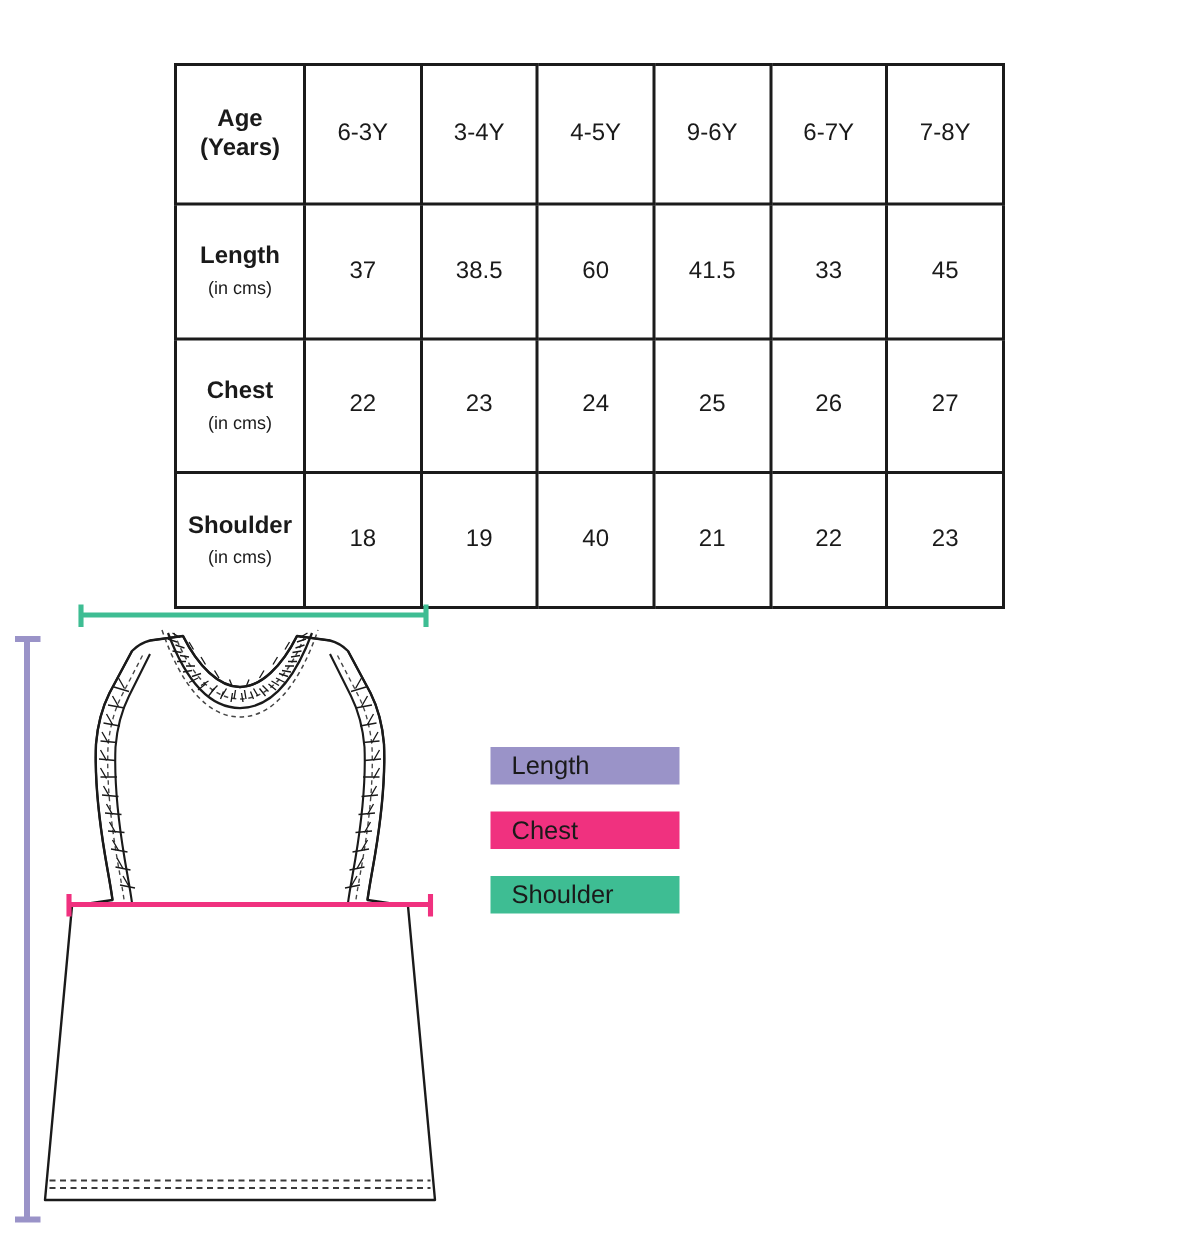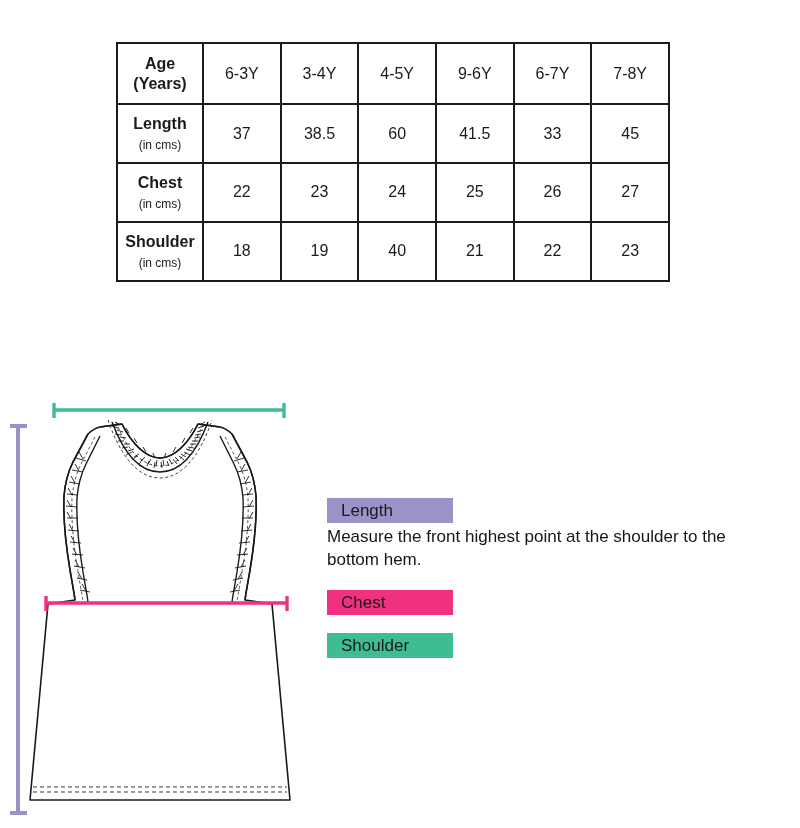--- a/index.html
+++ b/index.html
@@ -15,21 +15,21 @@
     color: #1a1a1a;
     overflow: hidden;
   }
 
   
   #size-table-wrap {
     position: absolute;
     left: 116px;
     top: 42px;
     width: 554px;
-    height: 240px;
+    height: 364px;
   }
   table.size-table {
     border-collapse: collapse;
     width: 100%;
     height: 100%;
     table-layout: fixed;
   }
   table.size-table td {
     border: 2px solid #1b1b1b;
     text-align: center;
@@ -285,21 +285,20 @@
       <line x1="10" y1="421" x2="27" y2="421"></line>
     </g>
 
   </svg>
 </div>
 
 <div id="legend">
 
   <div class="legend-block">
     <span class="badge length">Length</span>
-    <p class="legend-desc">Measure the front highest point at the shoulder to the bottom hem.</p>
   </div>
 
   <div class="legend-block">
     <span class="badge chest">Chest</span>
   </div>
 
   <div class="legend-block">
     <span class="badge shoulder">Shoulder</span>
   </div>
 

